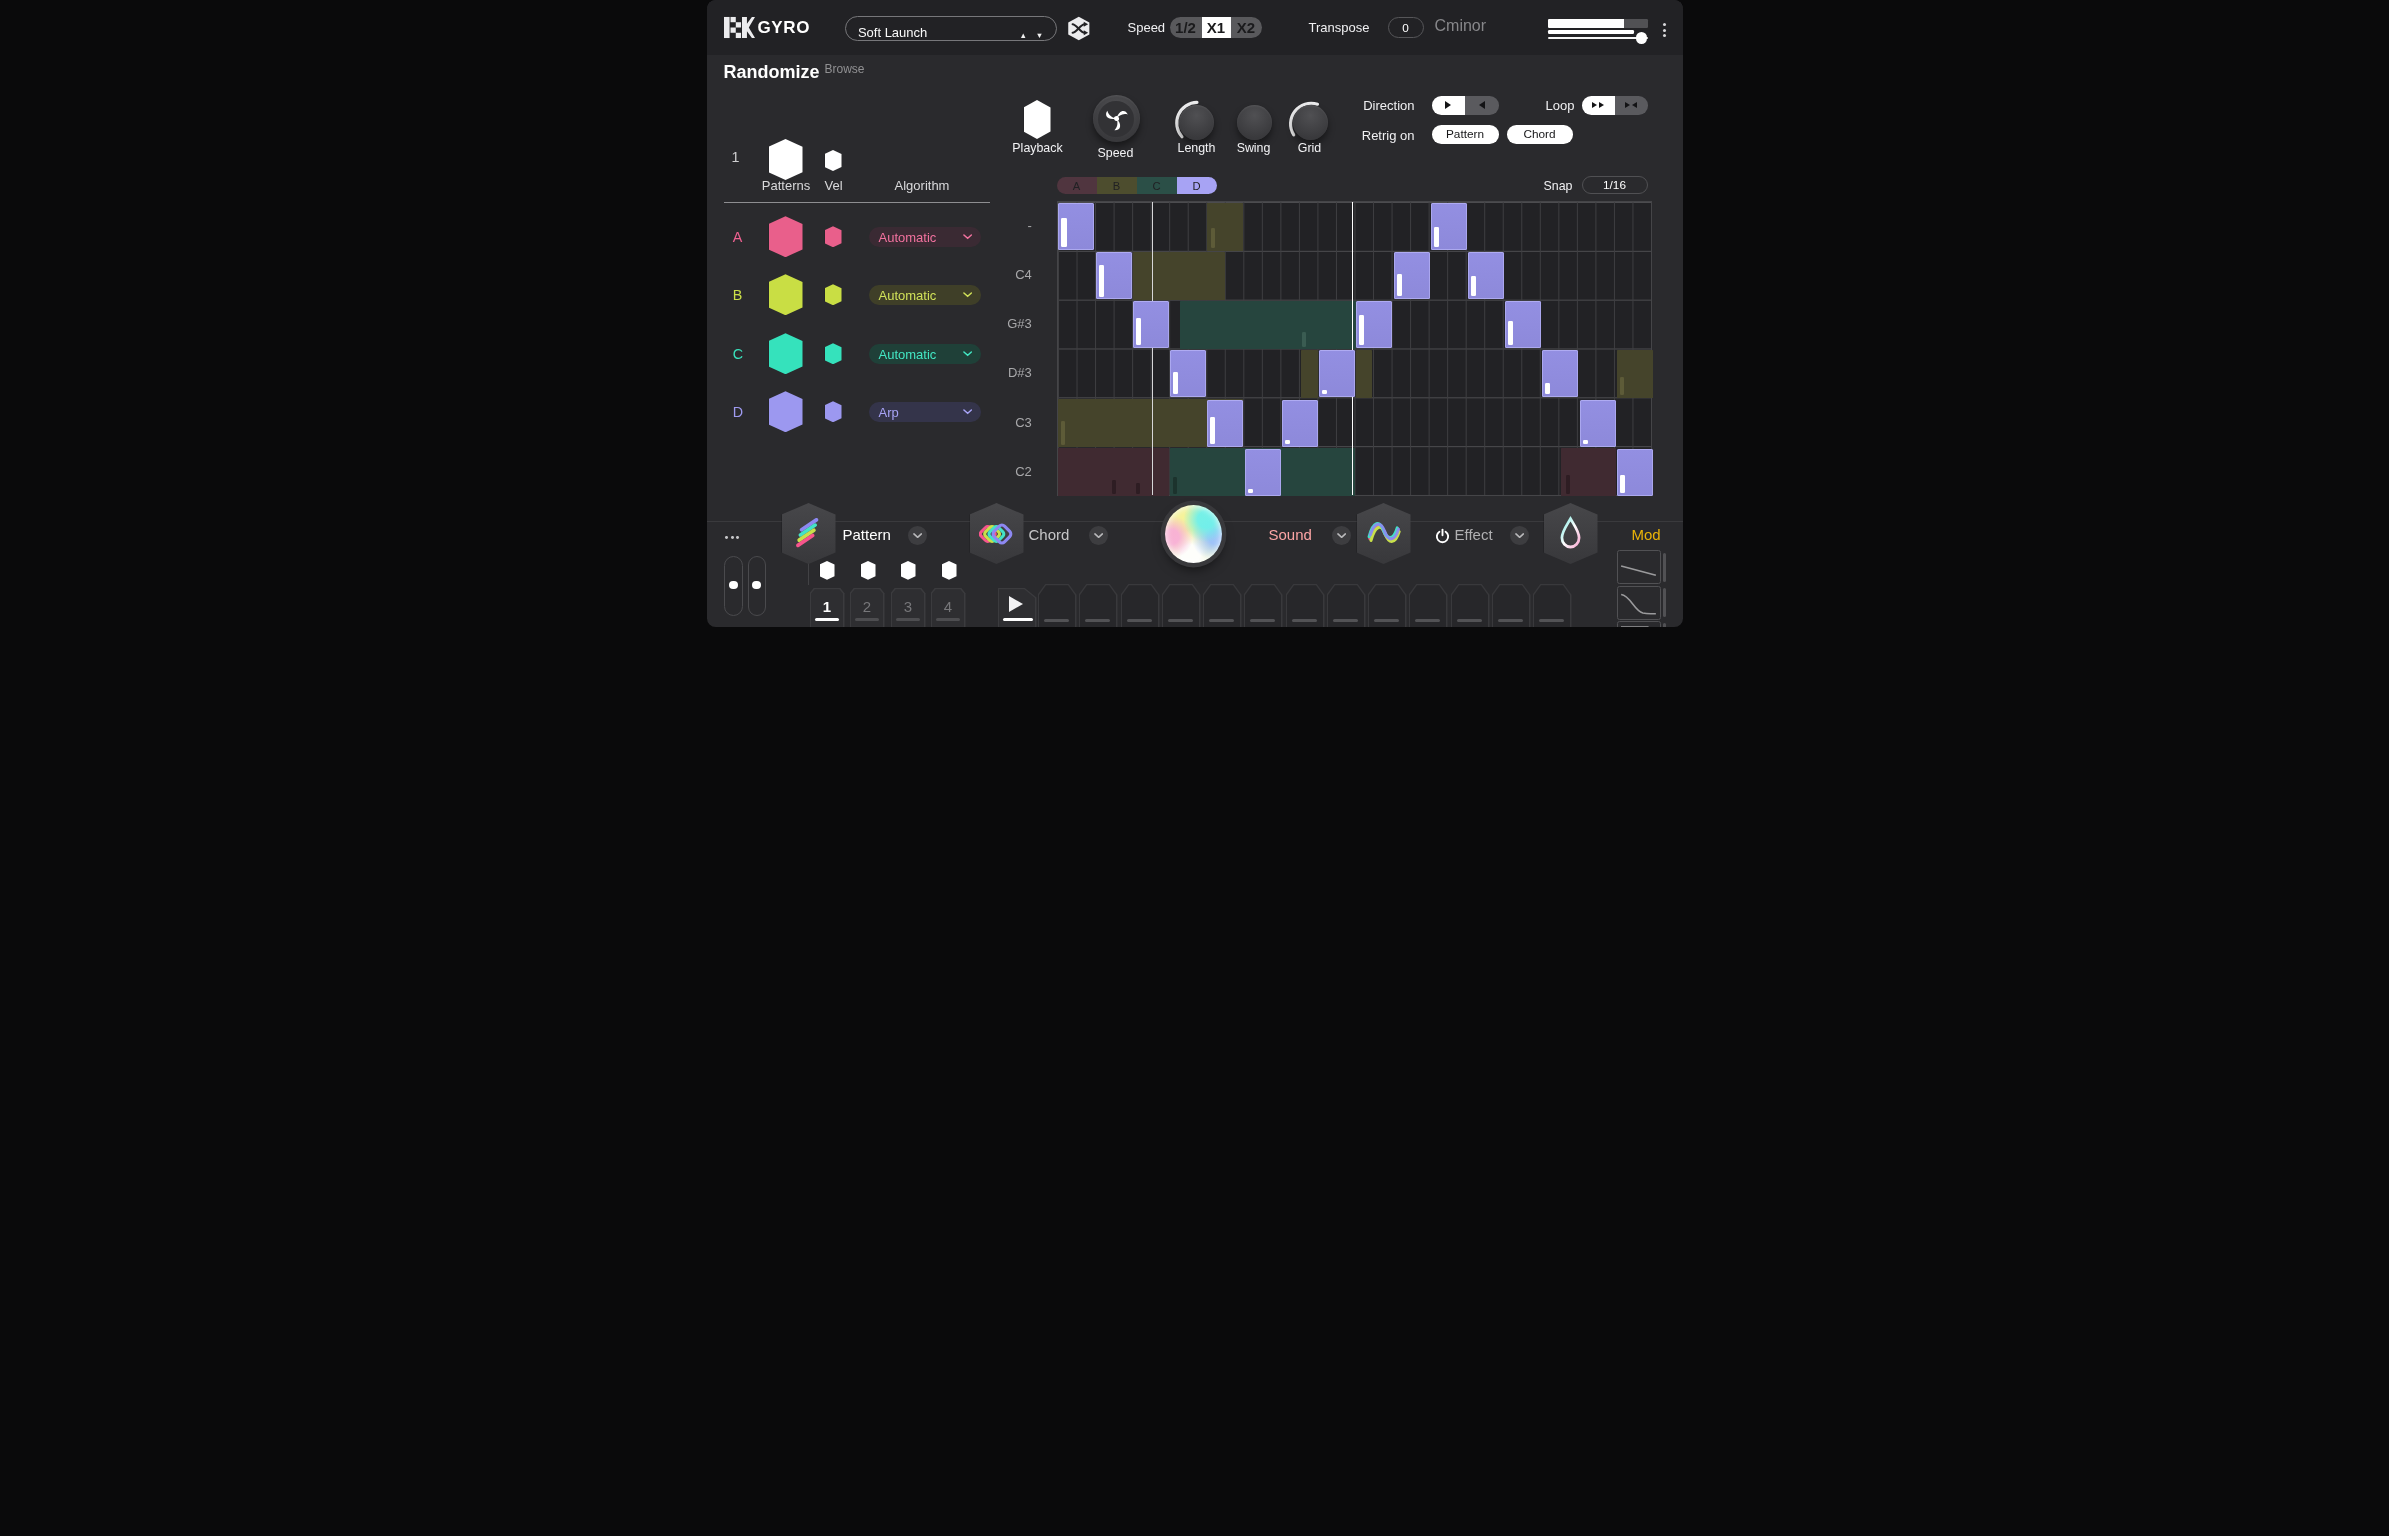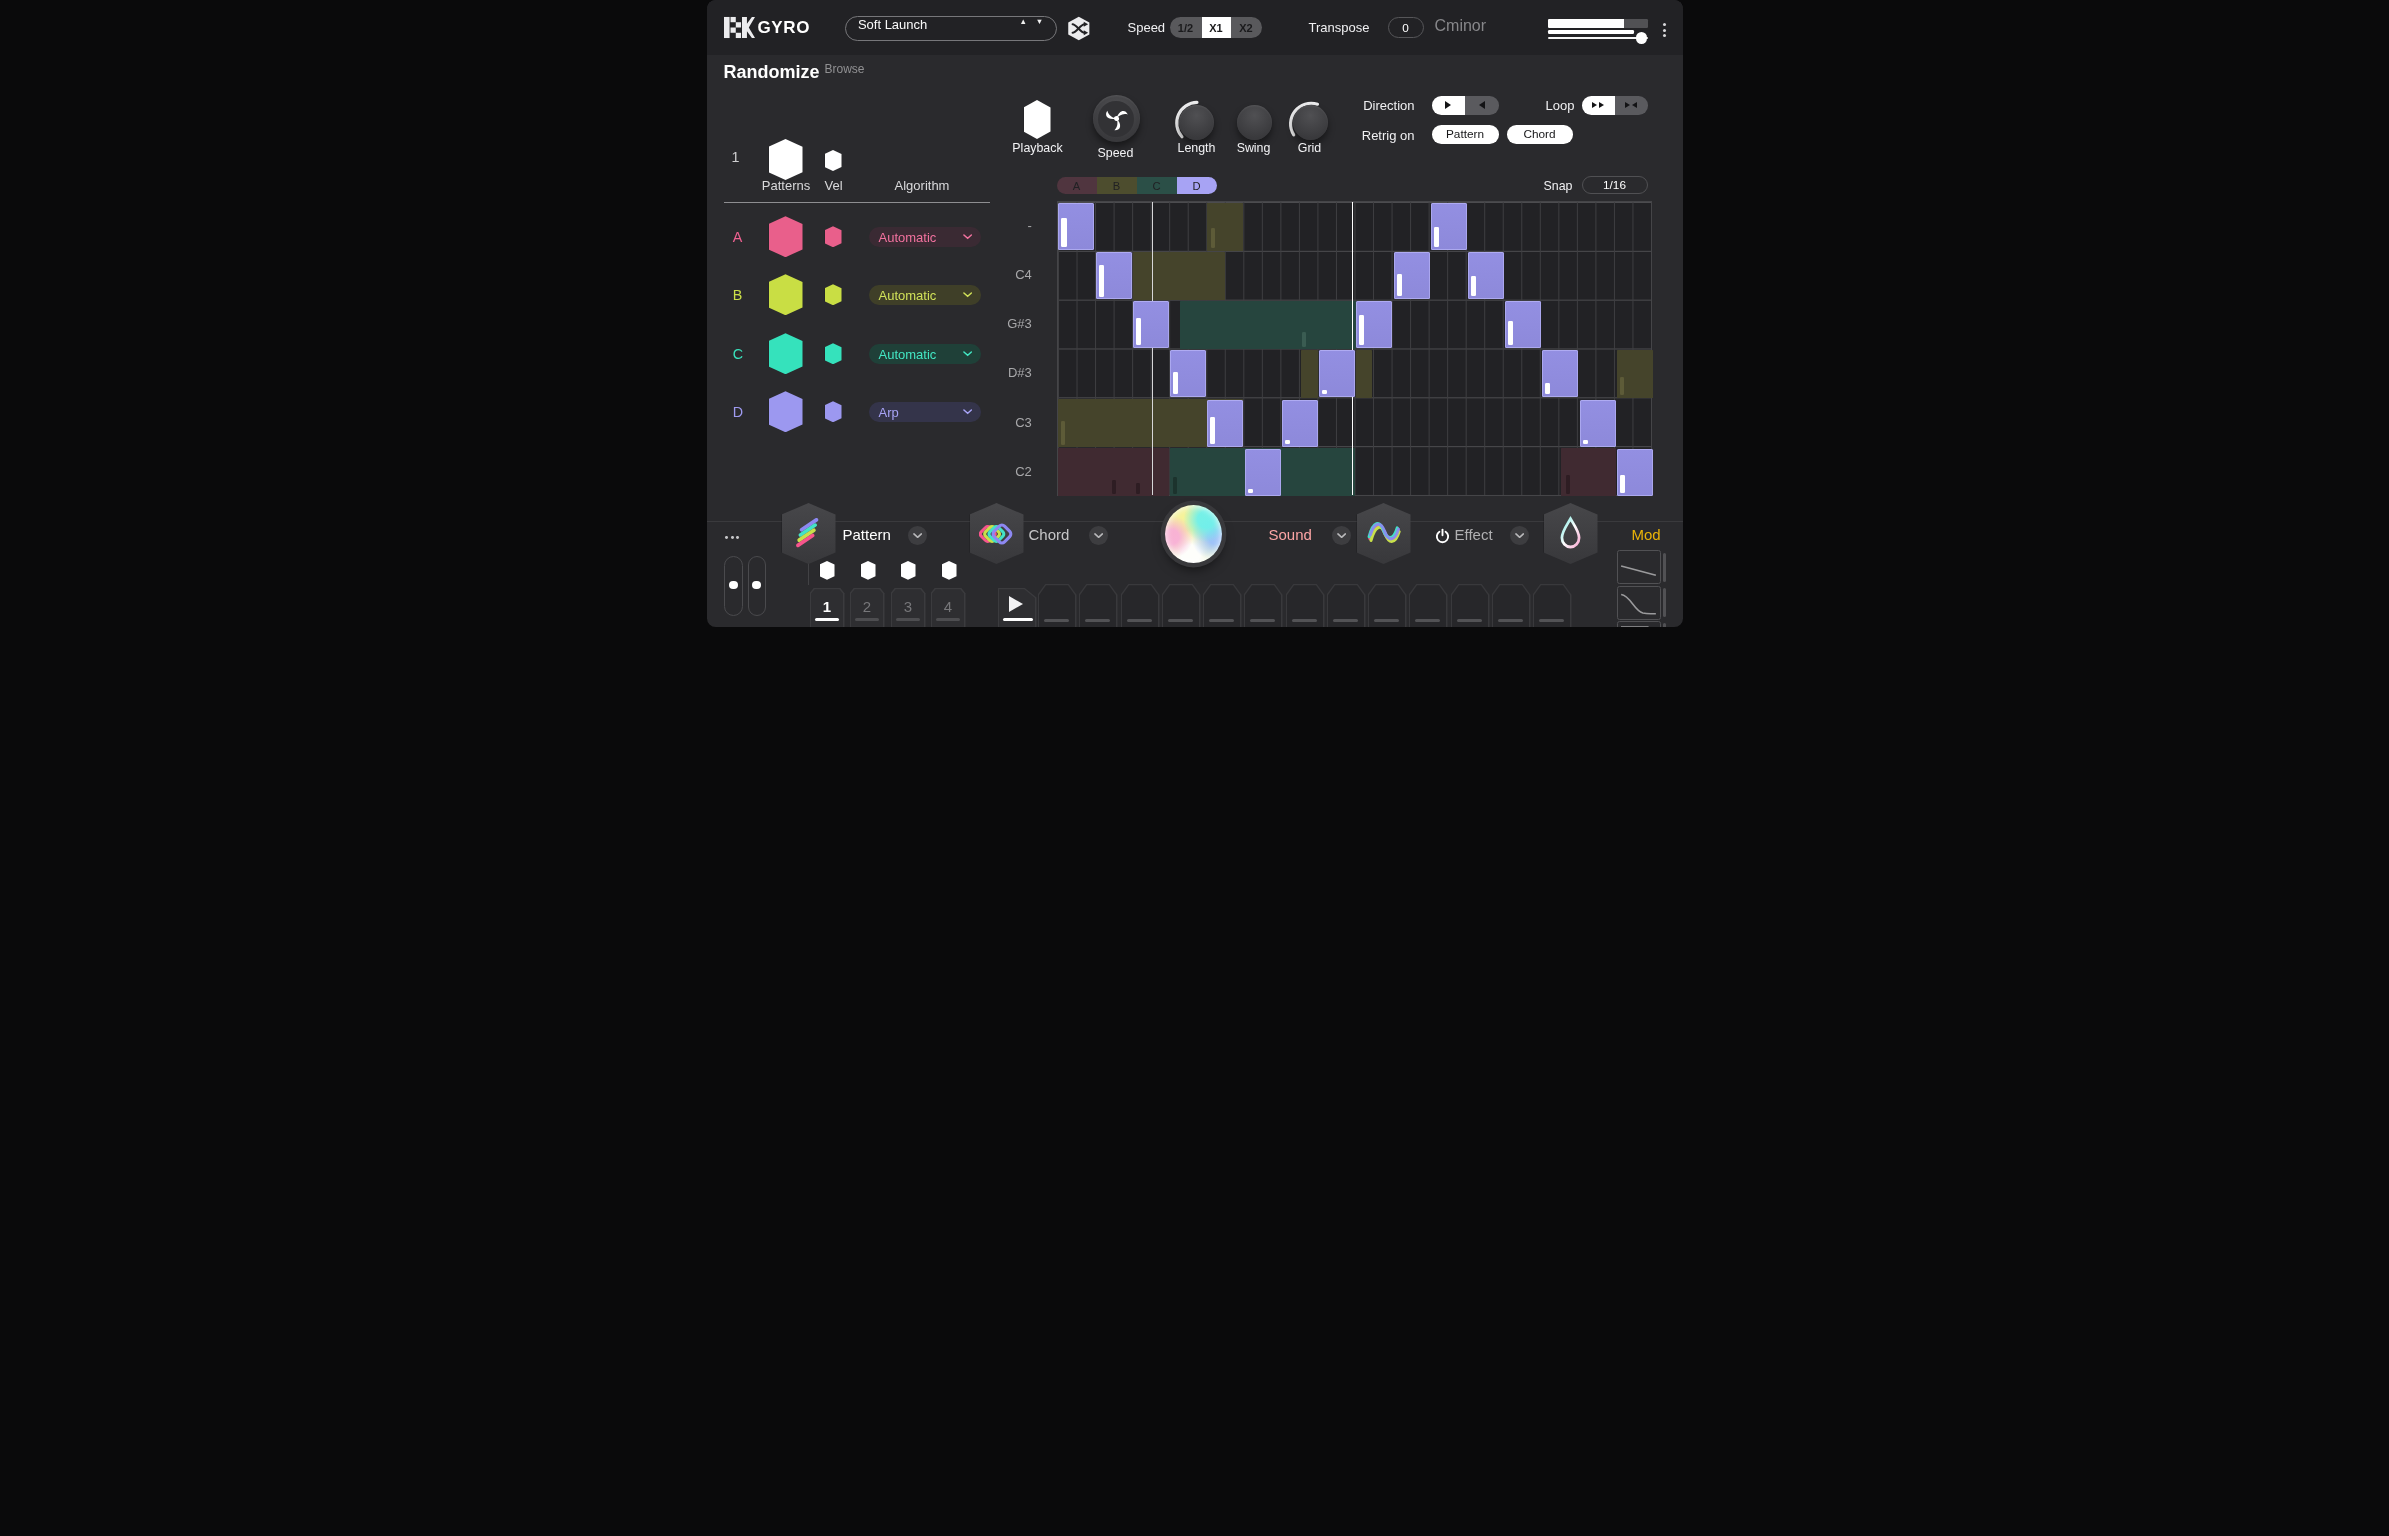--- a/index.html
+++ b/index.html
@@ -2,25 +2,25 @@
 <html style="font-size:10px"><head>
 <meta charset="utf-8">
 <style>
   html,body{margin:0;padding:0;background:#0a0a0b;}
   *{box-sizing:border-box;font-family:"Liberation Sans",sans-serif;}
   .app{position:relative;width:976px;height:627px;background:#2a2a2d;border-radius:8.7px;overflow:hidden;margin:0 auto;}
   .abs{position:absolute;}
   
   .topbar{position:absolute;left:0;top:0;width:100%;height:55px;background:#222225;}
   .brand-text{position:absolute;left:51px;top:18px;font-size:17px;font-weight:700;color:#fff;letter-spacing:0.6px;}
-  .preset{position:absolute;left:138px;top:15.6px;width:212px;height:25px;border:1.2px solid #77777a;border-radius:13px;box-shadow:inset 0 0 0 1.9px #222225;display:flex;align-items:flex-start;}
+  .preset{position:absolute;left:138px;top:15.6px;width:212px;height:25px;border:1.2px solid #77777a;border-radius:13px;box-shadow:inset 0 0 0 1.9px #222225;display:flex;align-items:flex-end;}
   .preset-text{margin-left:12.4px;font-size:13px;color:#fafafa;flex:1;}
   .preset-arrows{display:flex;gap:8.7px;margin-right:12.4px;color:#f0f0f0;font-size:7.5px;}
   .seg{position:absolute;left:463px;top:17.4px;height:20.5px;background:#59595c;border-radius:10.6px;display:flex;overflow:hidden;}
-  .seg div{display:flex;align-items:center;justify-content:center;font-size:11px;font-weight:600;color:#1a1a1c;cursor:default;}
+  .seg div{display:flex;align-items:center;justify-content:center;font-size:15px;font-weight:600;color:#1a1a1c;cursor:default;}
   .seg .on{background:#fff;}
   .lbl{color:#f0f0f2;font-size:13px;}
   .pill-outline{border:1.2px solid #565659;border-radius:10.6px;color:#fff;display:flex;align-items:center;justify-content:center;}
   .keyname{position:absolute;left:728px;top:17.4px;font-size:16px;color:#87878a;}
   .kebab div{width:3.1px;height:3.1px;border-radius:50%;background:#d8d8da;margin:2.5px 0;}
   
   .tab-rand{position:absolute;left:17px;top:62px;font-size:18px;font-weight:700;color:#fff;}
   .tab-browse{position:absolute;left:118px;top:62px;font-size:12px;color:#919193;}
   
   .hex{clip-path:polygon(50% 0%,100% 19%,100% 81%,50% 100%,0% 81%,0% 19%);}

